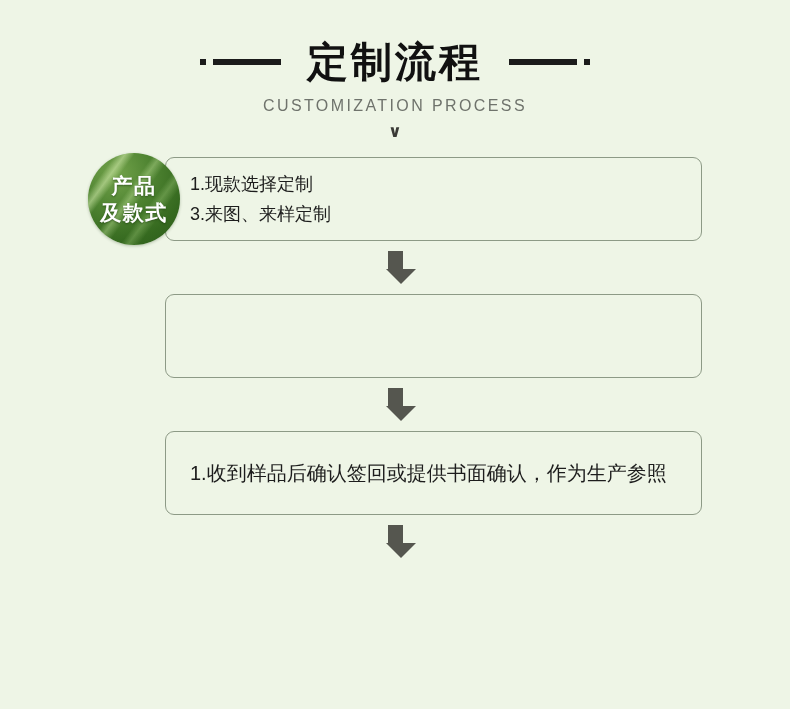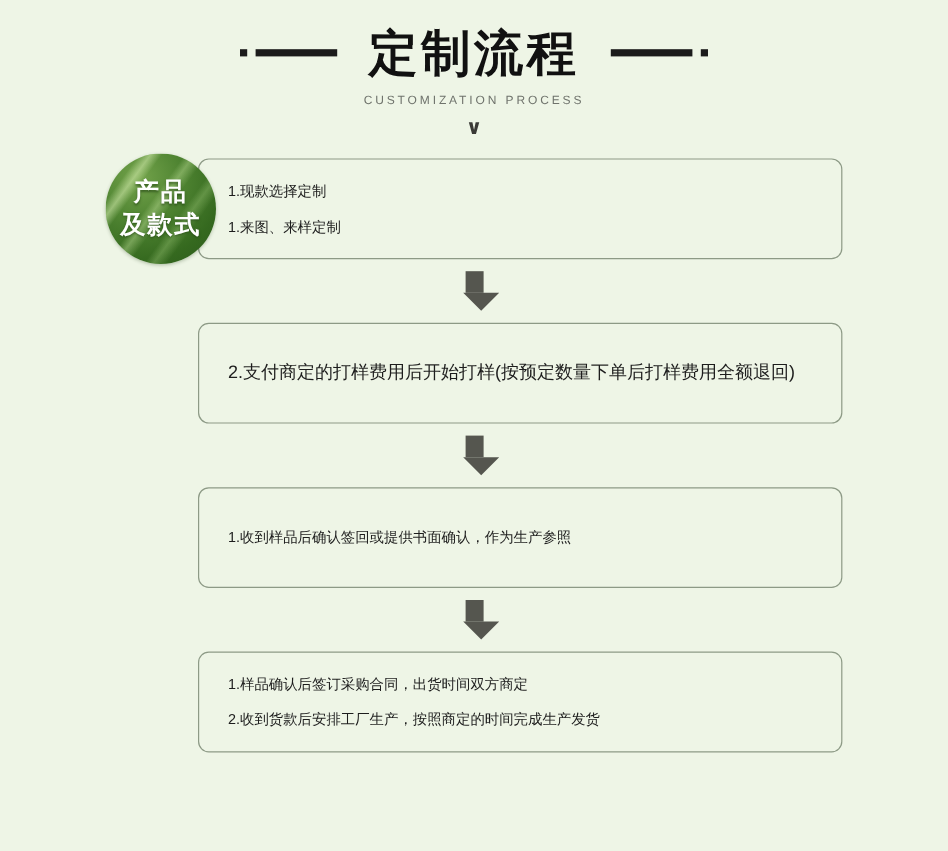--- a/index.html
+++ b/index.html
@@ -11,21 +11,21 @@
     height: 709px;
     background: #eef5e6;
     font-family: "Liberation Sans", "DejaVu Sans", sans-serif;
     overflow: hidden;
     position: relative;
   }
 
   
   .header {
     width: 790px;
-    padding-top: 18px;
+    padding-top: 36px;
     text-align: center;
     position: relative;
   }
   .title-row {
     display: flex;
     align-items: center;
     justify-content: center;
     gap: 26px;
     height: 52px;
   }
@@ -47,21 +47,21 @@
   .page-title {
     font-size: 41px;
     font-weight: bold;
     color: #111111;
     letter-spacing: 3px;
     line-height: 52px;
     white-space: nowrap;
   }
   .subtitle {
     margin-top: 9px;
-    font-size: 10px;
+    font-size: 16px;
     letter-spacing: 2.4px;
     color: #6f736c;
     white-space: nowrap;
   }
   .chevron {
     margin-top: 8px;
     font-size: 17px;
     color: #3a3a36;
     line-height: 18px;
     font-weight: 600;
@@ -93,25 +93,25 @@
     padding: 10px 0 10px 24px;
     display: flex;
     flex-direction: column;
     justify-content: center;
   }
   .card .line {
     color: #1d1d1d;
     white-space: nowrap;
   }
   .card.size-lg .line {
-    font-size: 12px;
+    font-size: 18px;
     line-height: 30px;
   }
   .card.size-md .line {
-    font-size: 12px;
+    font-size: 20px;
     line-height: 29px;
   }
   .card.size-sm .line {
     font-size: 15px;
     line-height: 28px;
   }
 
   .badge {
     position: absolute;
     left: 0;
@@ -190,41 +190,40 @@
   </div>
   <div class="subtitle">CUSTOMIZATION PROCESS</div>
   <div class="chevron">∨</div>
 </div>
 
 <div class="flow">
 
   <div class="step">
     <div class="card size-lg">
       <div class="line">1.现款选择定制</div>
-      <div class="line">1.来图、来样定制</div>
+      <div class="line">3.来图、来样定制</div>
     </div>
     <div class="badge">
       <div class="leaf"></div>
       <div class="blabel">
         <span>产品</span>
         <span>及款式</span>
       </div>
     </div>
   </div>
 
   <div class="connector">
     <div class="arrow-down">
       <div class="stem"></div>
       <div class="head"></div>
     </div>
   </div>
 
   <div class="step">
     <div class="card size-sm">
-      <div class="line">2.支付商定的打样费用后开始打样(按预定数量下单后打样费用全额退回)</div>
     </div>
   </div>
 
   <div class="connector">
     <div class="arrow-down">
       <div class="stem"></div>
       <div class="head"></div>
     </div>
   </div>
 
@@ -235,19 +234,15 @@
   </div>
 
   <div class="connector">
     <div class="arrow-down">
       <div class="stem"></div>
       <div class="head"></div>
     </div>
   </div>
 
   <div class="step">
-    <div class="card size-md">
-      <div class="line">1.样品确认后签订采购合同，出货时间双方商定</div>
-      <div class="line">2.收到货款后安排工厂生产，按照商定的时间完成生产发货</div>
-    </div>
   </div>
 
 </div>
 
 </body></html>

